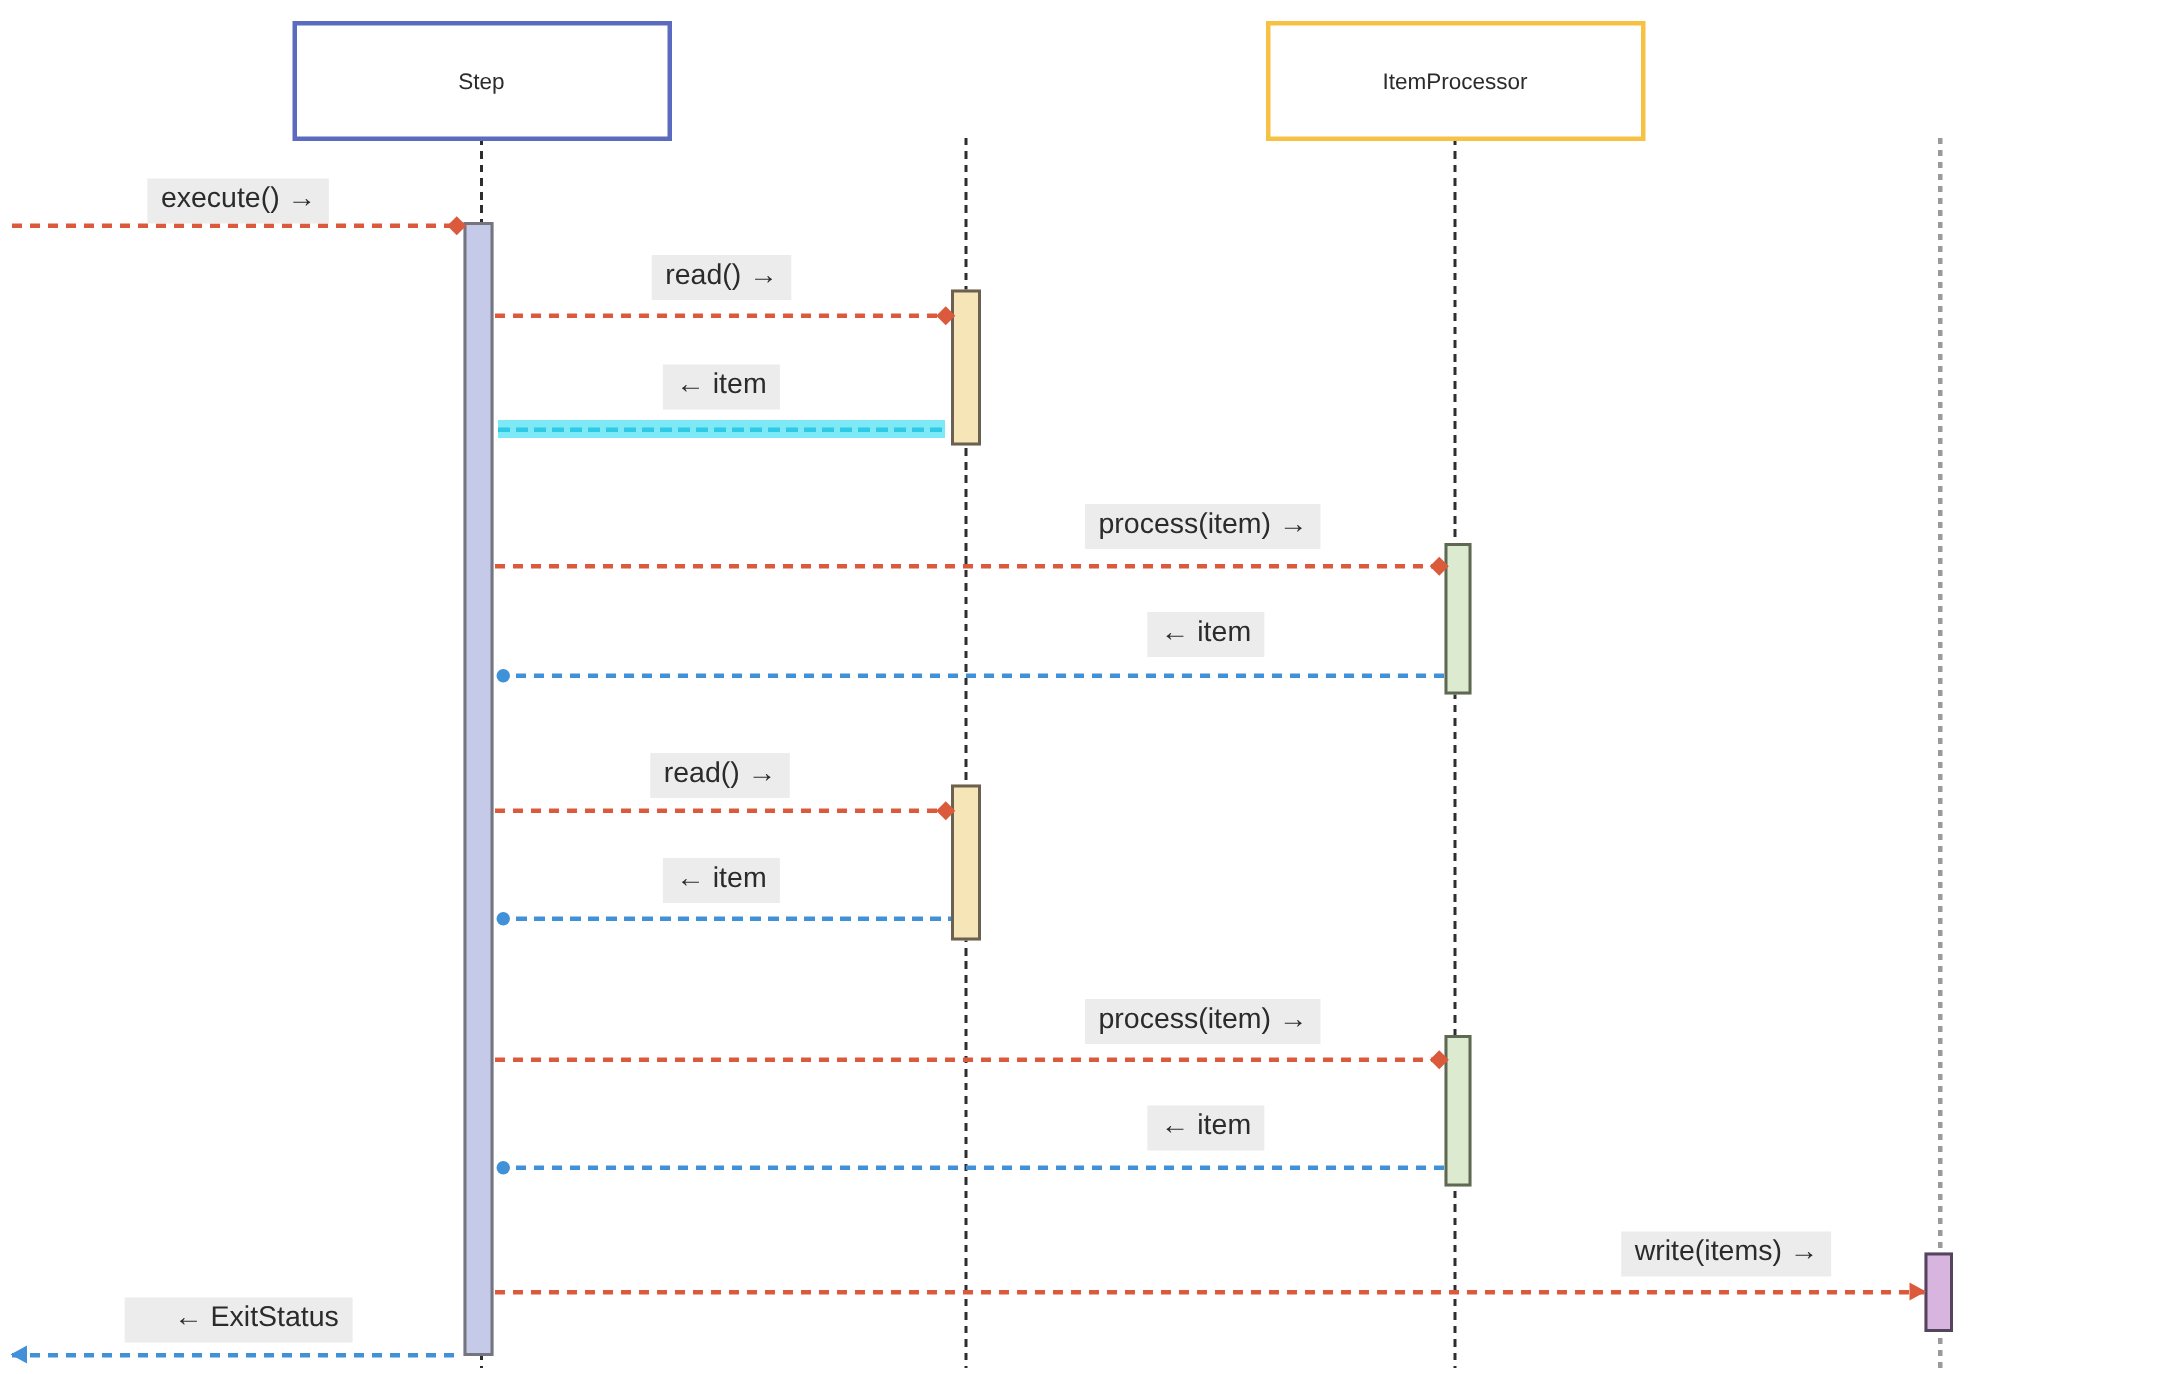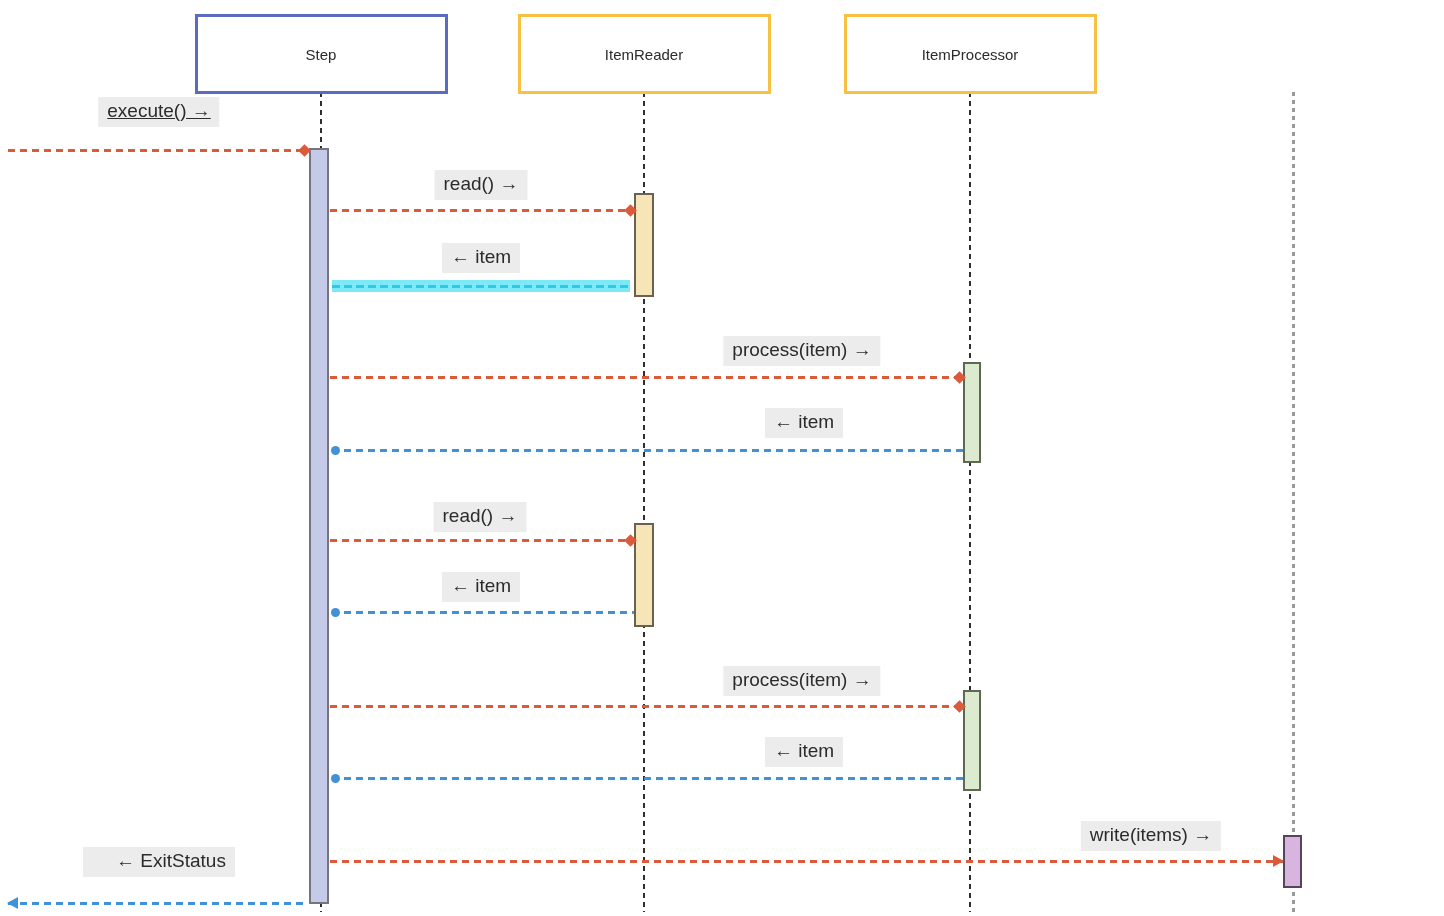--- a/index.html
+++ b/index.html
@@ -67,37 +67,34 @@
 </style>
 </head>
 <body>
 
 <div id="diagram">
     <div class="lifeline dark" style="left: 320px; top: 92px; height: 820px;"></div>
     <div class="participant-header" style="left: 194.5px; border-color: rgb(91, 107, 191);">
       <span>Step</span>
     </div>
     <div class="lifeline dark" style="left: 643px; top: 92px; height: 820px;"></div>
-    <div class="participant-header" style="left: 517.5px; border-color: rgb(247, 194, 68);">
-      <span>ItemReader</span>
-    </div>
     <div class="lifeline dark" style="left: 969px; top: 92px; height: 820px;"></div>
     <div class="participant-header" style="left: 843.5px; border-color: rgb(247, 194, 68);">
       <span>ItemProcessor</span>
     </div>
     <div class="lifeline gray" style="left: 1291.5px; top: 92px; height: 820px;"></div>
     <div class="activation-bar" style="left: 309px; top: 148px; width: 20px; height: 756px; background: rgb(197, 202, 233); border-color: rgb(117, 117, 127);"></div>
     <div class="activation-bar" style="left: 634px; top: 193px; width: 20px; height: 104px; background: rgb(246, 229, 182); border-color: rgb(107, 97, 82);"></div>
     <div class="activation-bar" style="left: 963px; top: 362px; width: 18px; height: 101px; background: rgb(220, 234, 208); border-color: rgb(94, 104, 82);"></div>
     <div class="activation-bar" style="left: 634px; top: 523px; width: 20px; height: 104px; background: rgb(246, 229, 182); border-color: rgb(107, 97, 82);"></div>
     <div class="activation-bar" style="left: 963px; top: 690px; width: 18px; height: 101px; background: rgb(220, 234, 208); border-color: rgb(94, 104, 82);"></div>
     <div class="activation-bar" style="left: 1283px; top: 835px; width: 19px; height: 53px; background: rgb(216, 181, 222); border-color: rgb(85, 69, 92);"></div>
     <div class="message-line" style="left: 8px; top: 148.5px; width: 300px; background: repeating-linear-gradient(90deg, rgb(220, 90, 60) 0px, rgb(220, 90, 60) 7px, transparent 7px, transparent 12px);"></div>
     <div class="arrowhead diamond" style="background: rgb(220, 90, 60); top: 145.5px; left: 300px;"></div>
-    <div class="message-label" style="left: 159px; top: 97px; text-decoration: underline;">execute() →</div>
+    <div class="message-label" style="left: 159px; top: 119px;">execute() →</div>
     <div class="message-line" style="left: 330px; top: 208.5px; width: 304px; background: repeating-linear-gradient(90deg, rgb(220, 90, 60) 0px, rgb(220, 90, 60) 7px, transparent 7px, transparent 12px);"></div>
     <div class="arrowhead diamond" style="background: rgb(220, 90, 60); top: 205.5px; left: 626px;"></div>
     <div class="message-label" style="left: 481px; top: 170px;">read() →</div>
     <div class="highlight-band" style="left: 332px; top: 280px; width: 298px; height: 12px; background: rgb(125, 232, 246);">
       <div class="message-line" style="background: repeating-linear-gradient(90deg, rgb(46, 201, 229) 0px, rgb(46, 201, 229) 8px, transparent 8px, transparent 12px);"></div>
     </div>
     <div class="message-label" style="left: 481px; top: 243px;">← item</div>
     <div class="message-line" style="left: 330px; top: 375.5px; width: 633px; background: repeating-linear-gradient(90deg, rgb(220, 90, 60) 0px, rgb(220, 90, 60) 7px, transparent 7px, transparent 12px);"></div>
     <div class="arrowhead diamond" style="background: rgb(220, 90, 60); top: 372.5px; left: 955px;"></div>
     <div class="message-label" style="left: 802px; top: 336px;">process(item) →</div>
@@ -114,14 +111,14 @@
     <div class="arrowhead diamond" style="background: rgb(220, 90, 60); top: 701.5px; left: 955px;"></div>
     <div class="message-label" style="left: 802px; top: 666px;">process(item) →</div>
     <div class="message-line" style="left: 332px; top: 776.5px; width: 631px; background: repeating-linear-gradient(90deg, rgb(65, 145, 217) 0px, rgb(65, 145, 217) 7px, transparent 7px, transparent 12px);"></div>
     <div class="arrowhead dot" style="background: rgb(65, 145, 217); top: 773.5px; left: 331px;"></div>
     <div class="message-label" style="left: 804px; top: 737px;">← item</div>
     <div class="message-line" style="left: 330px; top: 859.5px; width: 953px; background: repeating-linear-gradient(90deg, rgb(220, 90, 60) 0px, rgb(220, 90, 60) 7px, transparent 7px, transparent 12px);"></div>
     <div class="arrowhead tri-right" style="top: 855px; left: 1273px; border-left-color: rgb(220, 90, 60);"></div>
     <div class="message-label" style="left: 1127px; top: 821px; margin-left: 24px;">write(items) →</div>
     <div class="message-line" style="left: 8px; top: 901.5px; width: 300px; background: repeating-linear-gradient(90deg, rgb(65, 145, 217) 0px, rgb(65, 145, 217) 7px, transparent 7px, transparent 12px);"></div>
     <div class="arrowhead tri-left" style="top: 897px; left: 7px; border-right-color: rgb(65, 145, 217);"></div>
-    <div class="message-label" style="left: 159px; top: 847px; padding-left: 33px;">← ExitStatus</div>
+    <div class="message-label" style="left: 159px; top: 865px; padding-left: 33px;">← ExitStatus</div>
   </div>
 
 </body></html>

